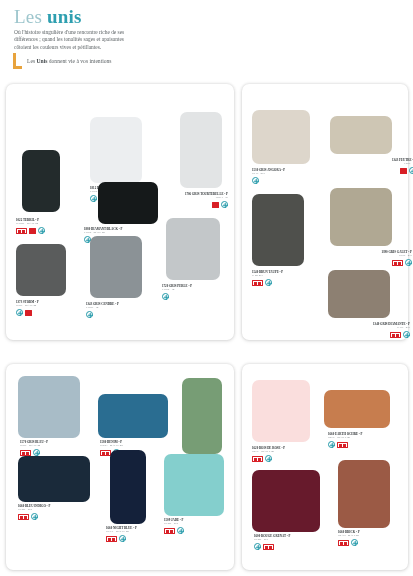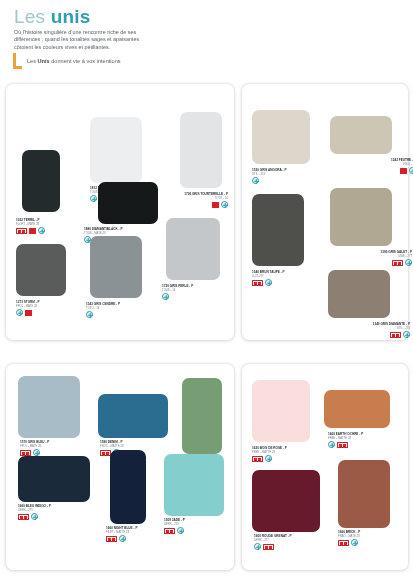--- a/index.html
+++ b/index.html
@@ -2,21 +2,21 @@
 <html><head>
 <meta charset="utf-8">
 <style>
   * { box-sizing: border-box; margin: 0; padding: 0; }
   html, body {
     width: 413px; height: 576px;
     background: #ffffff;
     font-family: "Liberation Sans", sans-serif;
     overflow: hidden;
   }
-  .page { position: relative; width: 413px; height: 468px; background: #fff; }
+  .page { position: relative; width: 413px; height: 468px; background: #fff; font-family: Liberation Serif, serif; }
 
   
   .header { position: absolute; left: 0; top: 0; width: 413px; height: 80px; }
   .title { position: absolute; left: 14px; top: 6px; font-size: 19px; letter-spacing: .2px; white-space: nowrap; }
   .title .t-les { color: #9ec6cd; font-weight: 400; }
   .title .t-unis { color: #2e9fb0; font-weight: 700; }
   .intro { position: absolute; left: 14px; top: 29px; width: 192px;
            font-size: 5.4px; line-height: 7.4px; color: #5d6366; }
   .intro p { margin: 0; }
   .brandline { position: absolute; left: 13px; top: 53px; width: 200px; height: 18px; }

